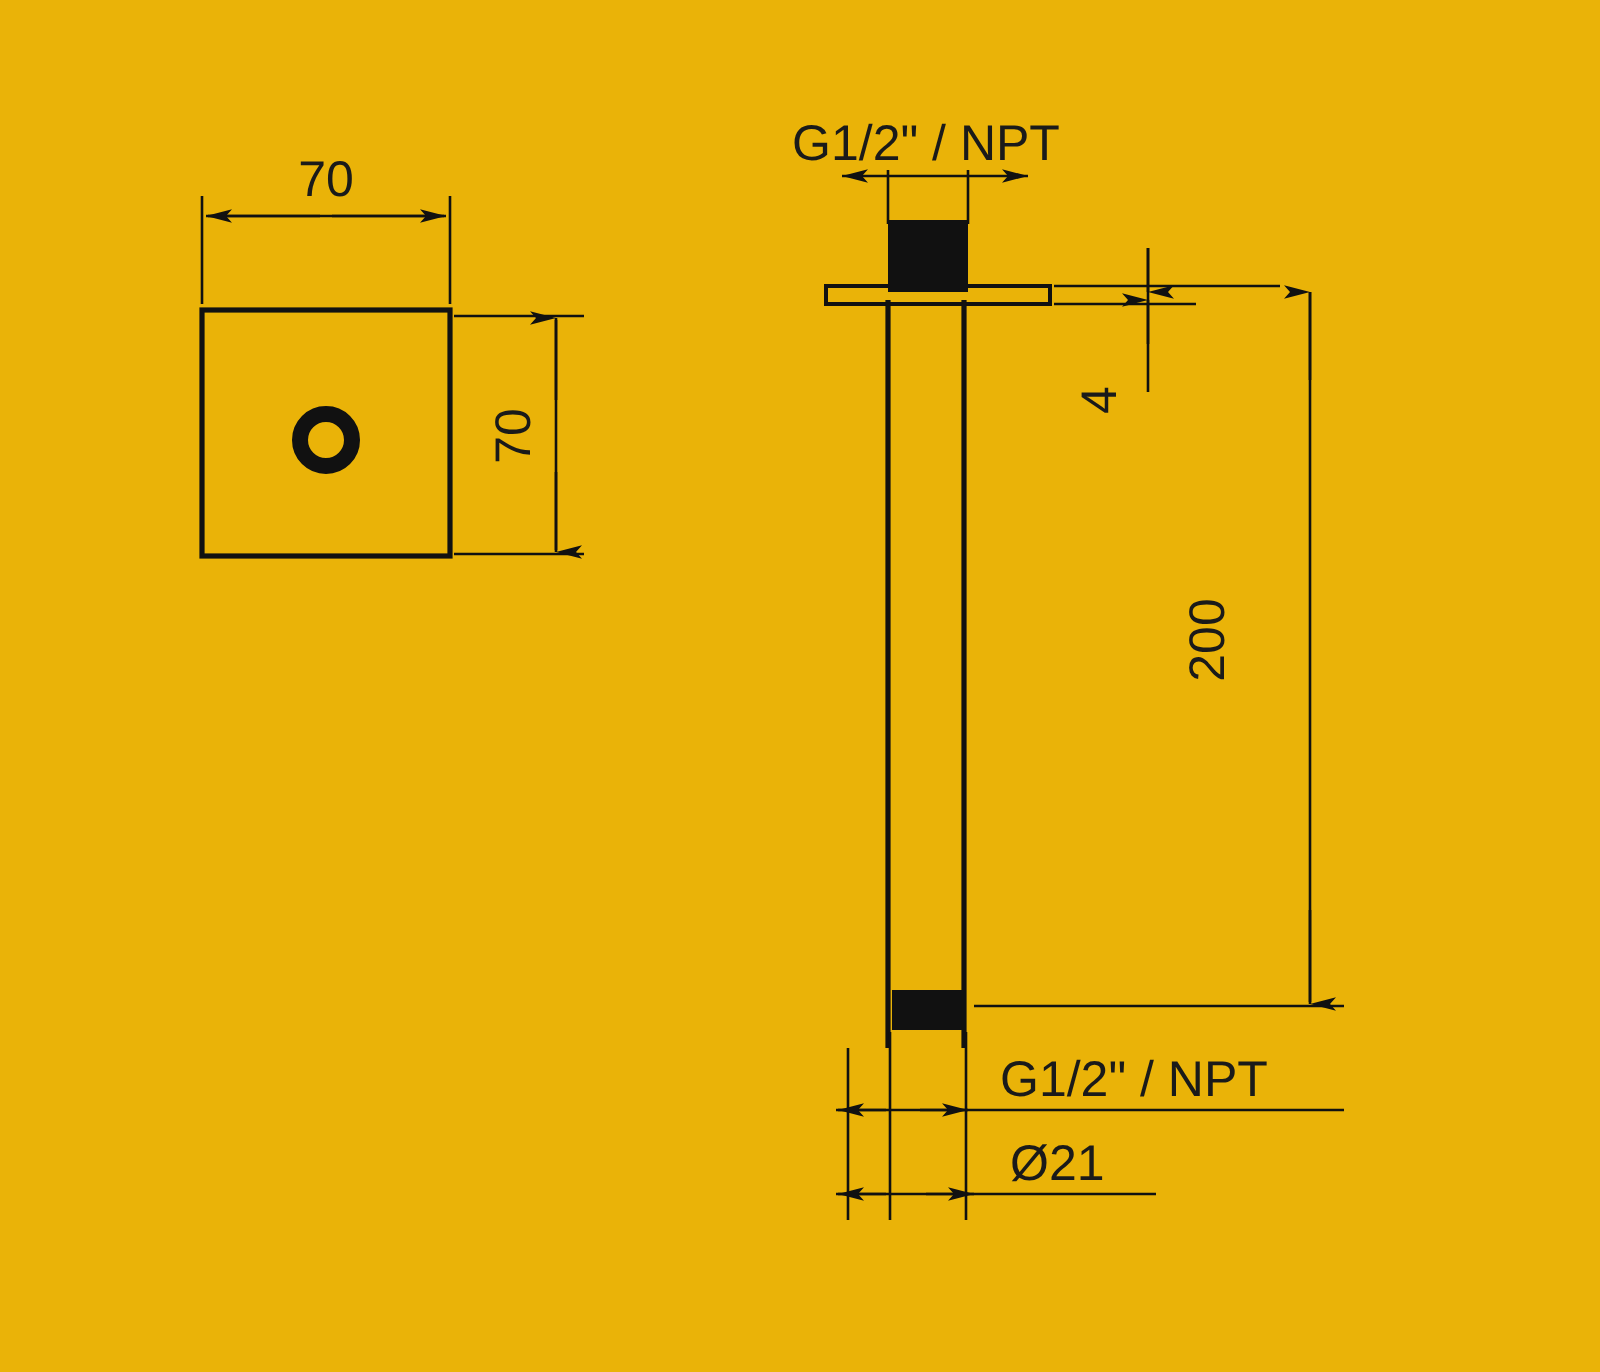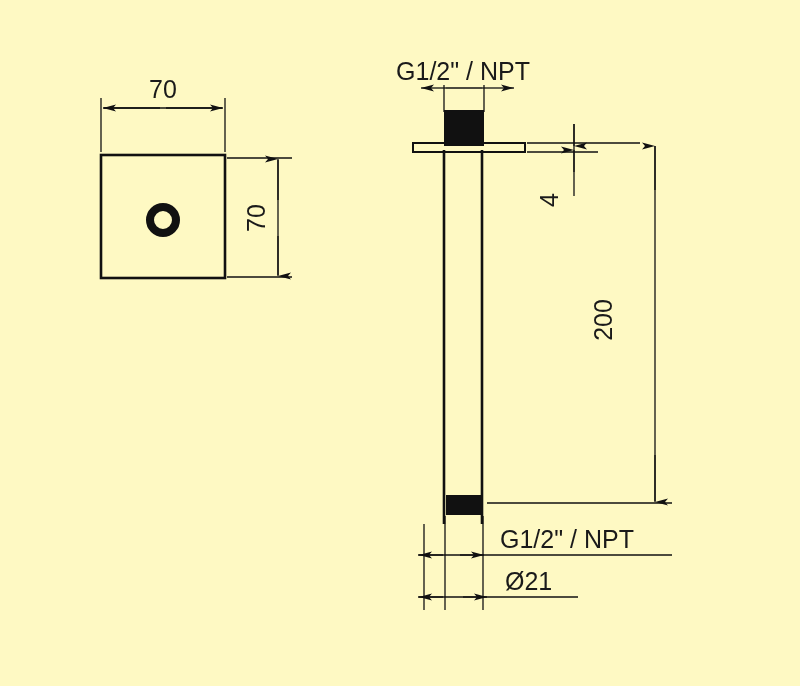--- a/index.html
+++ b/index.html
@@ -10,21 +10,21 @@
   body {
     width: 800px;
     height: 686px;
     font-family: "Liberation Sans", sans-serif;
     overflow: hidden;
   }
   #drawing-root {
     position: relative;
     width: 800px;
     height: 686px;
-    background: #fef9c3;
+    background: #eab308;
   }
   svg#tech-drawing {
     display: block;
     width: 800px;
     height: 686px;
   }
   .dim-text {
     font-family: "Liberation Sans", sans-serif;
     font-size: 25px;
     fill: #1a1a1a;

